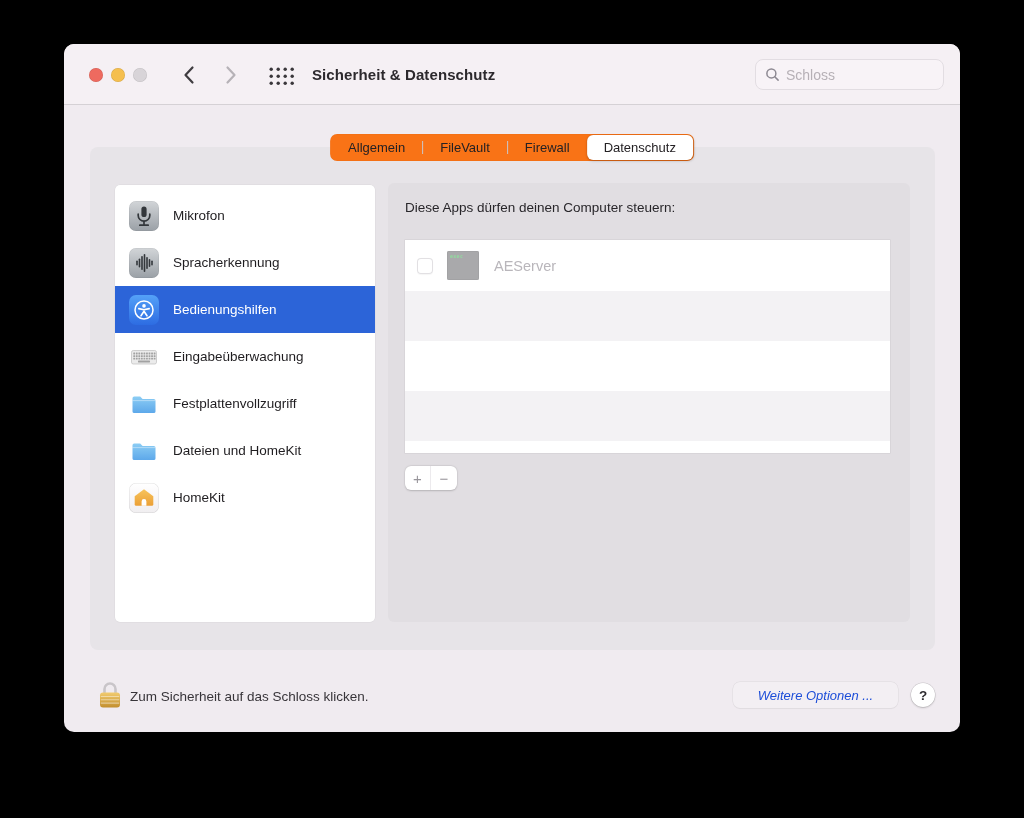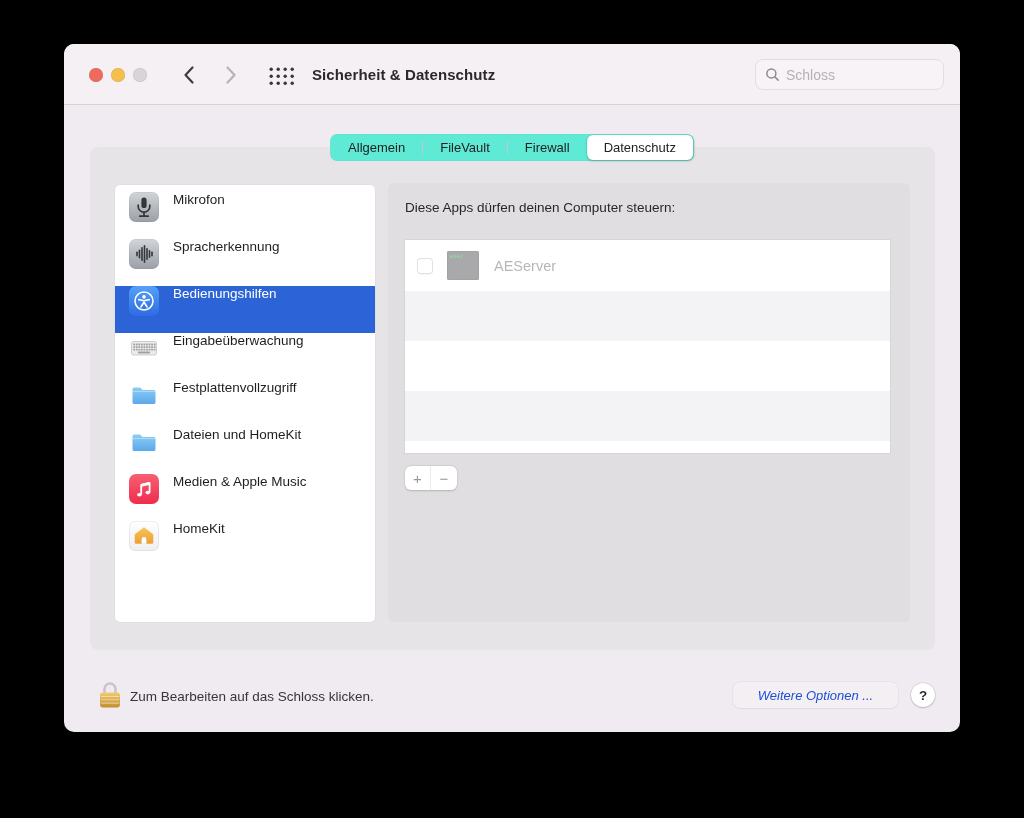--- a/index.html
+++ b/index.html
@@ -24,37 +24,37 @@
   .gridicon { position:absolute; left:204px; top:22px; }
   .wtitle { position:absolute; left:248px; top:0; height:61px; display:flex;
     align-items:center; font-size:15px; font-weight:700; color:#2c292d; letter-spacing:.1px;text-align:center; }
   .search { position:absolute; right:16px; top:15px; width:189px; height:31px;
     background:#f8f3f7; border:1px solid #e2dde2; border-radius:8px;
     display:flex; align-items:center; padding-left:9px; gap:6px; }
   .search .ph { font-size:14px; color:#b6b0b6; }
 
   
   .tabbar { position:absolute; left:50%; transform:translateX(-50%); top:90px;
-    height:27px; display:flex; align-items:stretch; background:#5eead4;
+    height:27px; display:flex; align-items:stretch; background:#f97316;
     border-radius:7px; padding:1px; z-index:3;
     box-shadow:inset 0 0 0 .5px rgba(0,0,0,.04); }
   .tab { display:flex; align-items:center; padding:0 17px; font-size:13px;
     color:#242124; white-space:nowrap; border-radius:6px; }
   .tab.selected { background:#fff;
     box-shadow:0 1px 2.5px rgba(0,0,0,.22), 0 0 0 .5px rgba(0,0,0,.06); }
   .tabsep { width:1px; background:#cac6cb; margin:6px 0; }
 
   
   .panel { position:absolute; left:26px; top:103px; width:845px; height:503px;
     background:#e7e4e8; border-radius:8px; z-index:1; }
 
   .sidebar { position:absolute; left:25px; top:38px; width:260px; height:437px;
     background:#fff; border-radius:5px; padding:7px 0; overflow:hidden;
     box-shadow:0 0 0 .5px rgba(0,0,0,.05); }
-  .srow { height:47px; display:flex; padding:0 14px; gap:14px;
+  .srow { height:47px; display:flex; align-items:center; padding:0 14px; gap:14px;
     font-size:13.5px; color:#1f1d20; }
   .srow.selected { background:#2c64d8; color:#fff; }
   .icn { width:30px; height:30px; border-radius:7px; flex:0 0 30px;
     display:flex; align-items:center; justify-content:center; }
   .icn.grey  { background:linear-gradient(180deg,#d2d5d8,#9aa0a6); box-shadow:inset 0 0 0 .5px rgba(0,0,0,.08); }
   .icn.blue  { background:linear-gradient(180deg,#54a1f8,#2d6ce2); }
   .icn.red   { background:linear-gradient(180deg,#f3775a,#e9502f); }
   .icn.pink  { background:linear-gradient(180deg,#f85f74,#ee2d4c); }
   .icn.white { background:linear-gradient(180deg,#ffffff,#f0eef0); box-shadow:inset 0 0 0 .5px rgba(0,0,0,.12); }
   .icn.plain { background:transparent; }
@@ -253,31 +253,20 @@
                     <stop offset="1" stop-color="#5da8ea"></stop>
                   </linearGradient>
                 </defs>
                 <path d="M3.5 9.2q0-1.7 1.7-1.7h6l2.4 2.4h11.2q1.7 0 1.7 1.7v10.8q0 1.7-1.7 1.7H5.2q-1.7 0-1.7-1.7z" fill="url(#fg5)"></path>
                 <path d="M3.5 11.6h23" stroke="rgba(255,255,255,.4)" stroke-width="1"></path>
               </svg>
             </span>
             <span>Dateien und HomeKit</span>
           </div>
           <div class="srow">
-            <span class="icn pink">
-              <svg width="30" height="30" viewBox="0 0 30 30">
-                <path d="M12.2 20.6V10.8l8.4-2v9.6" fill="none" stroke="#fff" stroke-width="1.8" stroke-linejoin="round"></path>
-                <path d="M12.2 11.4l8.4-2" stroke="#fff" stroke-width="2.8"></path>
-                <ellipse cx="10.4" cy="20.7" rx="2.3" ry="1.8" fill="#fff"></ellipse>
-                <ellipse cx="18.8" cy="18.6" rx="2.3" ry="1.8" fill="#fff"></ellipse>
-              </svg>
-            </span>
-            <span>Medien &amp; Apple Music</span>
-          </div>
-          <div class="srow">
             <span class="icn white">
               <svg width="30" height="30" viewBox="0 0 30 30">
                 <defs>
                   <linearGradient id="hk8" x1="0" y1="0" x2="0" y2="1">
                     <stop offset="0" stop-color="#f7c45c"></stop>
                     <stop offset="1" stop-color="#eb9f35"></stop>
                   </linearGradient>
                 </defs>
                 <path d="M15 6.2l9.3 7v8.2q0 1.4-1.4 1.4H7.1q-1.4 0-1.4-1.4v-8.2z" fill="url(#hk8)"></path>
                 <path d="M12.6 22.8v-4.4a2.4 2.4 0 0 1 4.8 0v4.4z" fill="#fff"></path>
@@ -315,18 +304,18 @@
         </defs>
         <path d="M8.5 16 v-5 a5.5 5.5 0 0 1 11 0 v5" fill="none" stroke="#c9c5c9" stroke-width="2.6"></path>
         <rect x="4" y="14.5" width="20" height="15" rx="3" fill="url(#goldg)"></rect>
         <g stroke="rgba(255,255,255,.45)" stroke-width="1.1">
           <line x1="4.8" y1="18.5" x2="23.2" y2="18.5"></line>
           <line x1="4.8" y1="21.8" x2="23.2" y2="21.8"></line>
           <line x1="4.8" y1="25.1" x2="23.2" y2="25.1"></line>
         </g>
       </svg>
     </div>
-    <div class="locktext">Zum Bearbeiten auf das Schloss klicken.</div>
+    <div class="locktext">Zum Sicherheit auf das Schloss klicken.</div>
     <button class="moreopts">Weitere Optionen ...</button>
     <div class="helpbtn">?</div>
 
   </div>
 </div>
 
 </body></html>

